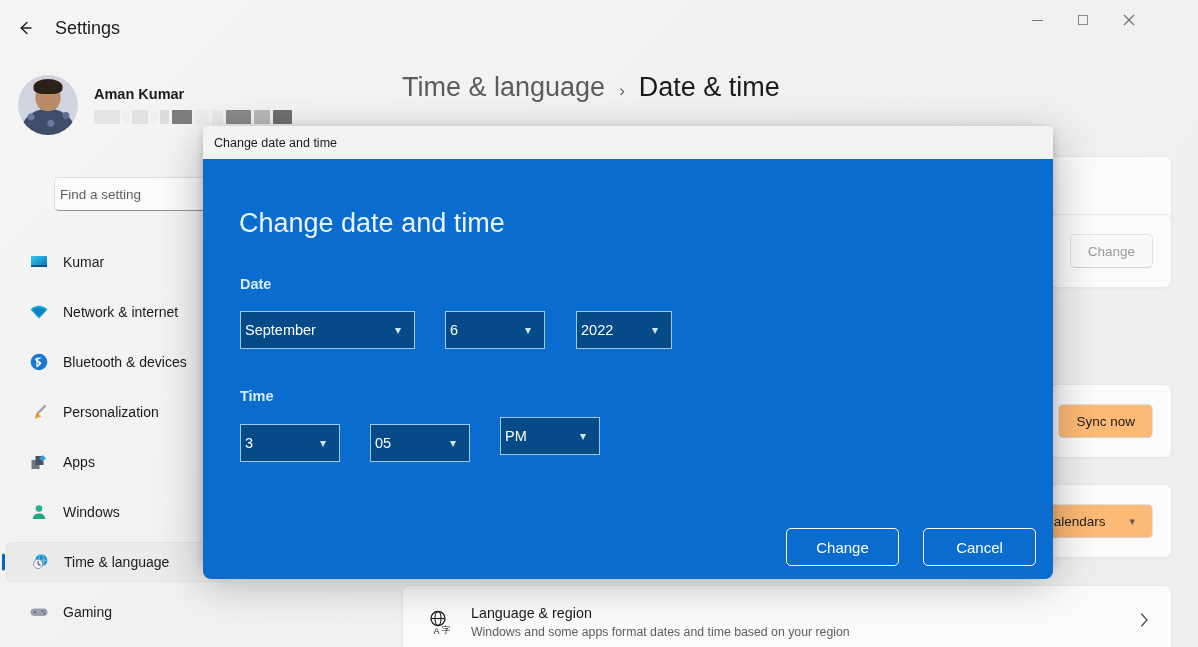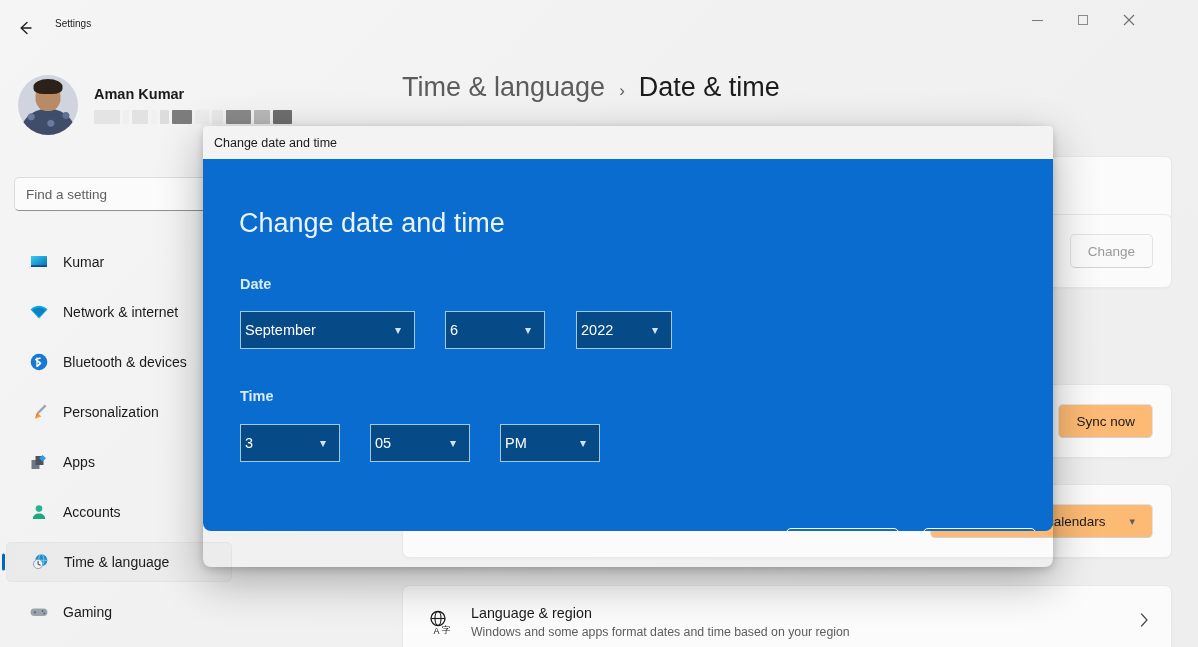--- a/index.html
+++ b/index.html
@@ -20,21 +20,21 @@
   }
   #back-button {
     position: absolute; left: 10px; top: 12px;
     width: 32px; height: 32px; border-radius: 4px;
     display: flex; align-items: center; justify-content: center;
     color: #1b1b1b;
   }
   #back-button svg { display:block; }
   #window-title {
     position: absolute; left: 55px; top: 18px;
-    font-size: 10px; color: #1b1b1b;
+    font-size: 18px; color: #1b1b1b;
   }
   .caption-btn {
     position: absolute; top: 0; height: 40px; width: 46px;
     display: flex; align-items: center; justify-content: center;
     color: #5d5d5d;
   }
   #btn-min { right: 138px; }
   #btn-max { right: 92px; }
   #btn-close { right: 46px; }
   #btn-min .bar { width: 11px; height: 1px; background: #7a7a7a; }
@@ -86,23 +86,23 @@
   #search-wrap {
     position: absolute; left: 14px; top: 121px;
     width: 200px; height: 34px;
   }
   #search-input {
     width: 100%; height: 100%;
     background: #fbfbfb;
     border: 1px solid #dcdcdc;
     border-bottom: 1px solid #909090;
     border-radius: 5px;
-    padding: 0 11px;
+    padding: 0 5px;
     font-family: "Liberation Sans", sans-serif;
-    font-size: 13.5px; color: #1b1b1b;
+    font-size: 13.5px; color: #1b1b1b; margin-left: 40px;
   }
   #search-input::placeholder { color: #5f5f5f; }
 
   #nav-list { position: absolute; left: 6px; top: 186px; width: 226px; }
   .nav-item {
     position: relative; height: 40px; margin-bottom: 10px;
     display: flex; align-items: center; padding-left: 22px;
     border-radius: 5px;
   }
   .nav-item.selected {
@@ -161,21 +161,21 @@
   .card-sub { font-size: 12.3px; color: #5d5d5d; margin-top: 4px; }
   .card-chevron-right { position:absolute; right: 22px; top: 50%; transform: translateY(-50%); color:#4a4a4a; }
 
   
   #dialog-shadow {
     position: absolute; left: 203px; top: 126px; width: 850px; height: 441px;
     border-radius: 8px;
     box-shadow: 0 14px 44px rgba(0,0,0,.30), 0 2px 8px rgba(0,0,0,.18);
   }
   #dialog {
-    position: absolute; left: 203px; top: 126px; width: 850px; height: 405px;
+    position: absolute; left: 203px; top: 126px; width: 850px; height: 453px;
     border-radius: 4px 4px 8px 8px; overflow: hidden;
   }
   #dialog-titlebar {
     height: 33px; background: #f3f3f3;
     display: flex; align-items: center; padding-left: 11px;
   }
   #dialog-titlebar-text { font-size: 12.5px; color: #1b1b1b; }
   #dialog-body {
     position: absolute; top: 33px; left: 0; right: 0; bottom: 0;
     background: #0a6cce;
@@ -200,21 +200,21 @@
     font-size: 14.5px; color: #ffffff; padding-left: 4px; flex: 1 1 auto;
     white-space: nowrap; overflow: hidden;
   }
   .combo .combo-chev { padding-right: 13px; color: #cfe6f8; font-size: 12px; line-height: 1; }
 
   #combo-month { left: 37px; top: 152px; width: 175px; }
   #combo-day   { left: 242px; top: 152px; width: 100px; }
   #combo-year  { left: 373px; top: 152px; width: 96px;  }
   #combo-hour  { left: 37px; top: 265px;  width: 100px; }
   #combo-min   { left: 167px; top: 265px; width: 100px; justify-content: center; }
-  #combo-ampm  { left: 297px; top: 265px; width: 100px; }
+  #combo-ampm  { left: 297px; top: 258px; width: 100px; }
 
   .dlg-btn {
     position: absolute; top: 369px; height: 38px;
     background: transparent;
     border: 1.6px solid #ffffff;
     border-radius: 5px;
     font-family: "Liberation Sans", sans-serif;
     font-size: 15px; color: #ffffff;
     display: flex; align-items: center; justify-content: center;
   }
@@ -334,21 +334,21 @@
           </span>
           <span class="nav-label">Apps</span>
         </div>
         <div class="nav-item">
           <span class="nav-icon">
             <svg width="20" height="20" viewBox="0 0 20 20">
               <circle cx="10" cy="6.6" r="3.3" fill="#23b58f"></circle>
               <path d="M3.8 17c0-3.4 2.8-5.4 6.2-5.4s6.2 2 6.2 5.4z" fill="#1fa880"></path>
             </svg>
           </span>
-          <span class="nav-label">Accounts</span>
+          <span class="nav-label">Windows</span>
         </div>
         <div class="nav-item selected">
           <span class="pill"></span>
           <span class="nav-icon">
             <svg width="20" height="20" viewBox="0 0 20 20">
               <circle cx="11.3" cy="8.3" r="6" fill="#1d8fd0"></circle>
               <ellipse cx="11.3" cy="8.3" rx="2.6" ry="6" fill="none" stroke="#8fd6f5" stroke-width=".8"></ellipse>
               <path d="M5.4 8.3h11.8" stroke="#8fd6f5" stroke-width=".8"></path>
               <circle cx="8.1" cy="12" r="4.6" fill="#eef3f7" stroke="#8a9aa8" stroke-width=".9"></circle>
               <path d="M8.1 9.2V12l2.1 1.2" stroke="#41505e" stroke-width="1.1" fill="none" stroke-linecap="round"></path>

